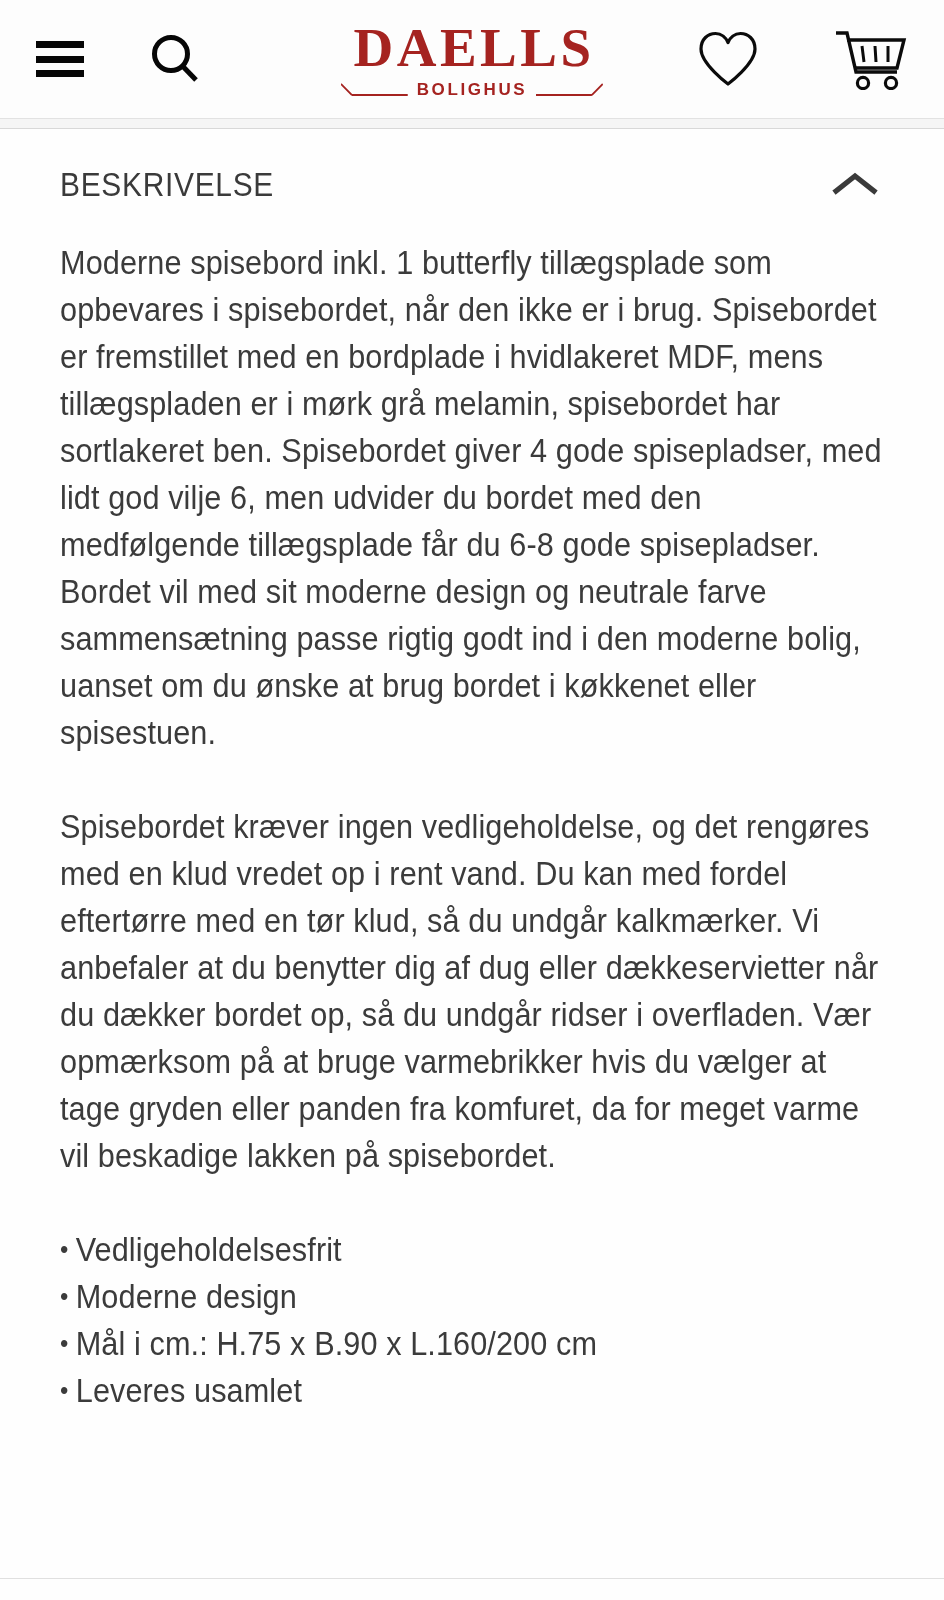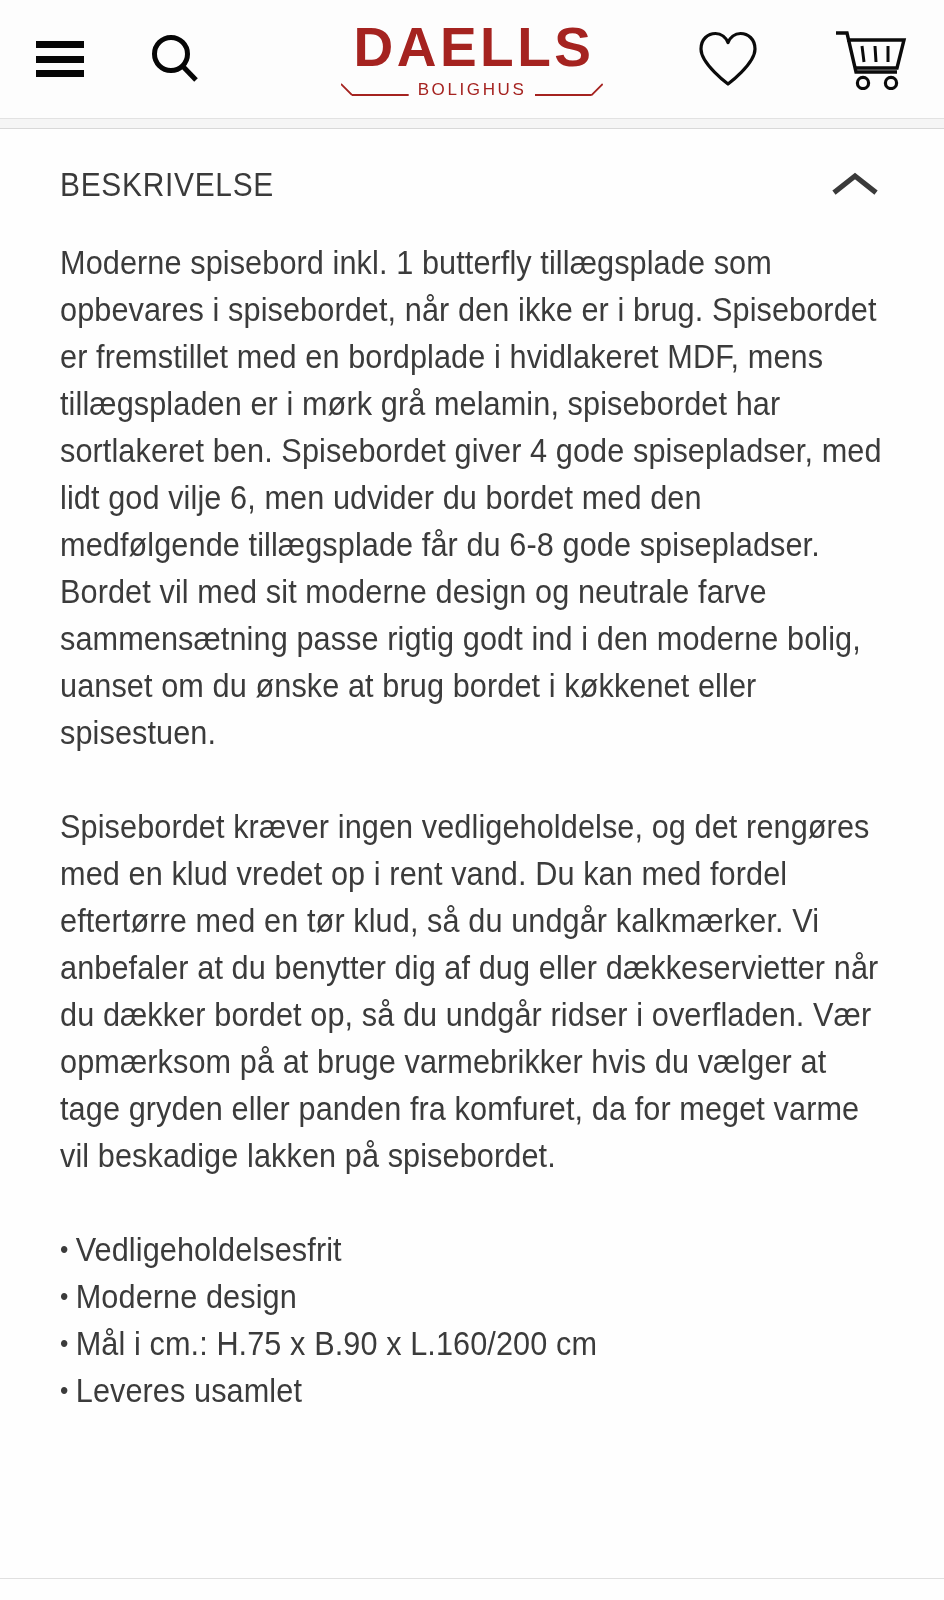--- a/index.html
+++ b/index.html
@@ -87,37 +87,37 @@
 
   
   .logo {
     display: flex;
     flex-direction: column;
     align-items: center;
     line-height: 1;
     cursor: pointer;
   }
   .logo-word {
-    font-family: Liberation Sans, sans-serif;
+    font-family: Liberation Serif, serif;
     font-weight: 700;
     font-size: 55px;
     letter-spacing: 3.5px;
     color: #A52320;
     line-height: 1;
     padding-left: 4px;
   }
   .logo-sub-row {
     display: flex;
     align-items: center;
     margin-top: 6px;
     width: 262px;
   }
   .logo-sub-word {
     font-family: "Liberation Sans", "DejaVu Sans", sans-serif;
-    font-weight: 400;
+    font-weight: 700;
     font-size: 17px;
     letter-spacing: 2.6px;
     color: #A52320;
     white-space: nowrap;
     padding: 0 9px;
   }
   .logo-arrow { flex: 1 1 auto; height: 14px; }
 
   
   .header-band {

